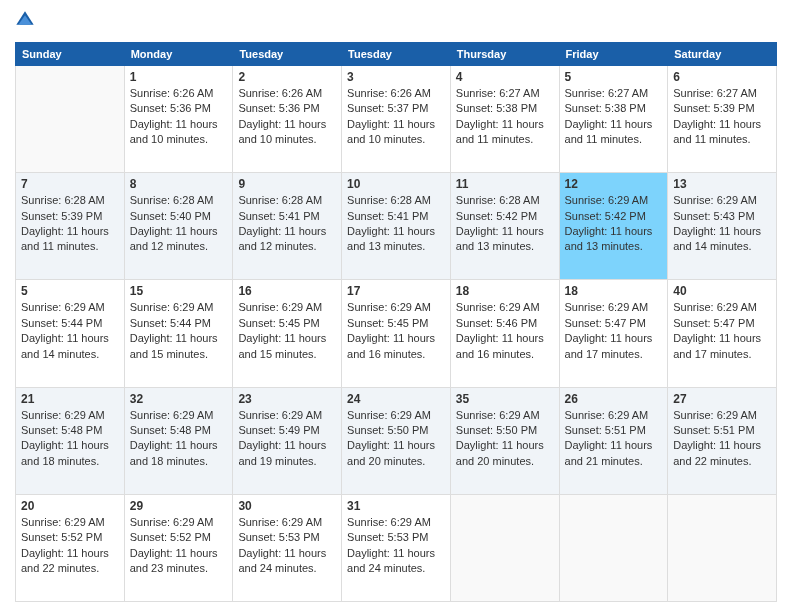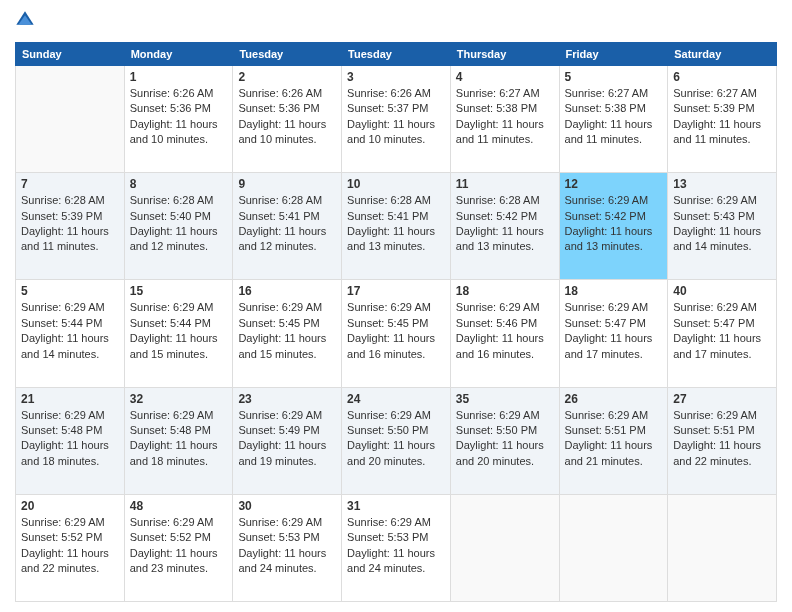--- a/index.html
+++ b/index.html
@@ -334,21 +334,21 @@
         </tr>
         <tr>
           <td style="background: rgb(255, 255, 255);">
             <div class="day-number">20</div>
             <div class="day-info" style="white-space: pre-line;">Sunrise: 6:29 AM
 Sunset: 5:52 PM
 Daylight: 11 hours
 and 22 minutes.</div>
           </td>
           <td style="background: rgb(255, 255, 255);">
-            <div class="day-number">48</div>
+            <div class="day-number">29</div>
             <div class="day-info" style="white-space: pre-line;">Sunrise: 6:29 AM
 Sunset: 5:52 PM
 Daylight: 11 hours
 and 23 minutes.</div>
           </td>
           <td style="background: rgb(255, 255, 255);">
             <div class="day-number">30</div>
             <div class="day-info" style="white-space: pre-line;">Sunrise: 6:29 AM
 Sunset: 5:53 PM
 Daylight: 11 hours

